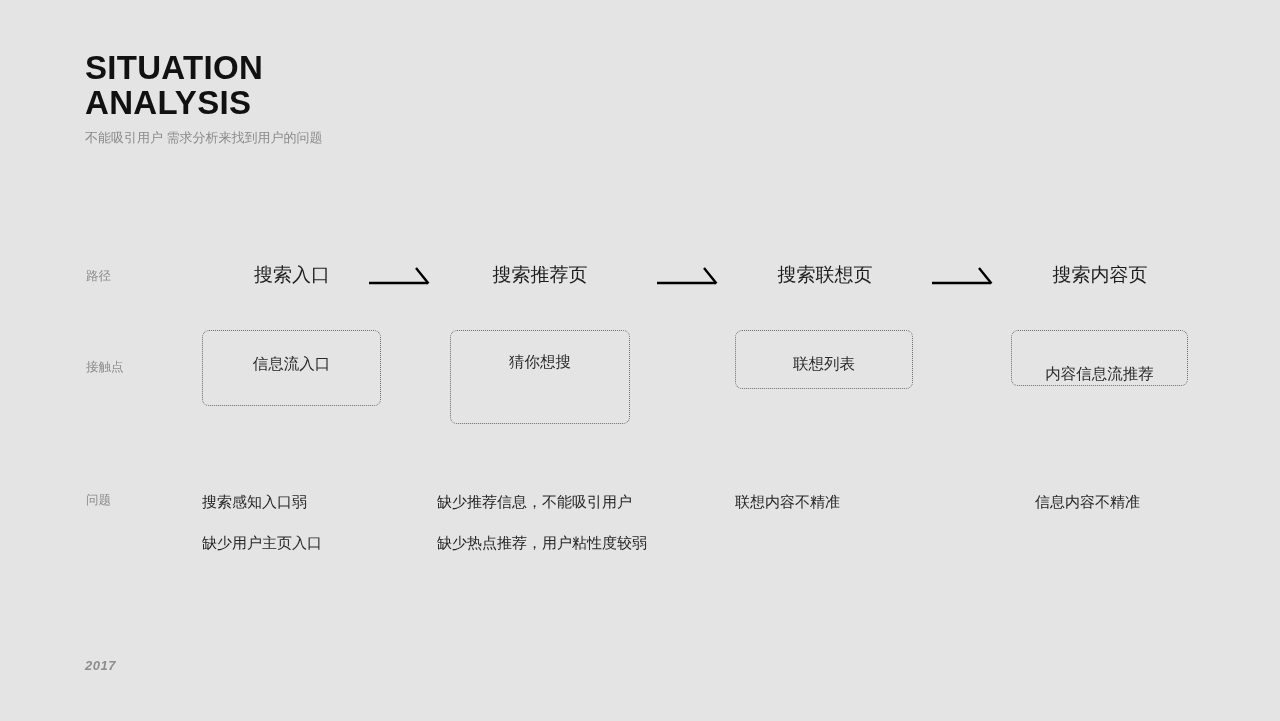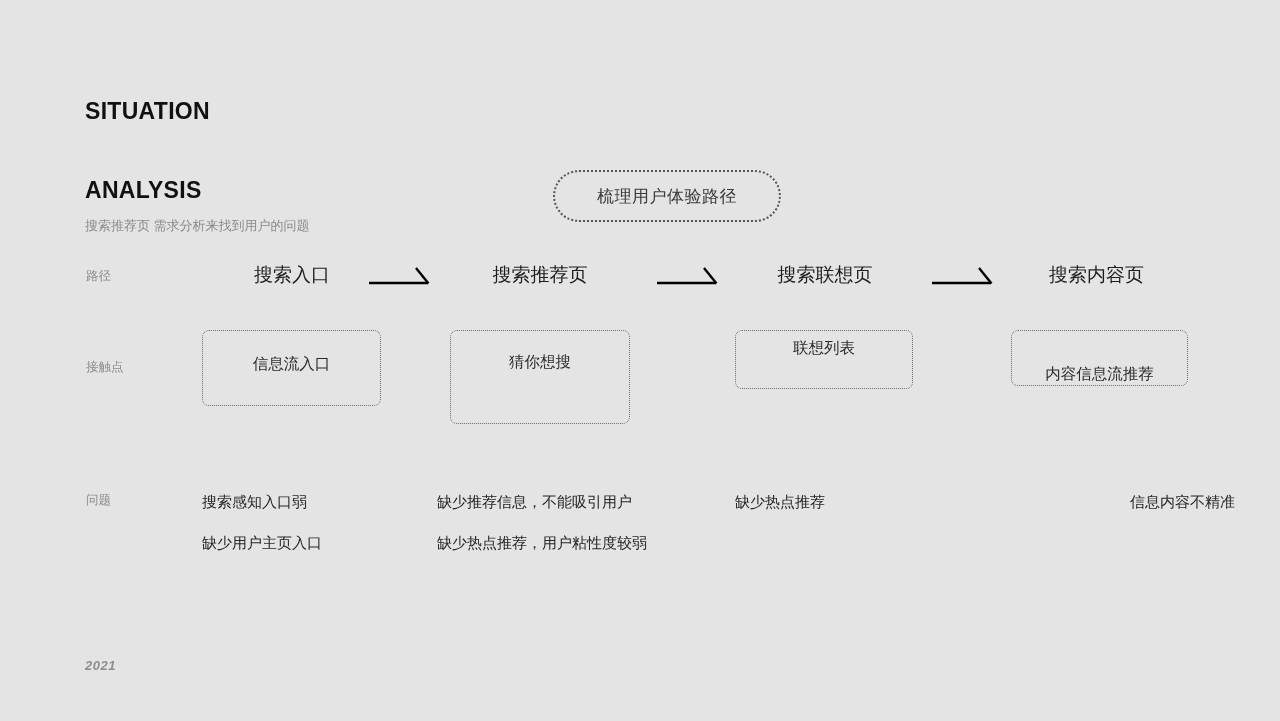--- a/index.html
+++ b/index.html
@@ -21,27 +21,26 @@
     height: 721px;
   }
 
   
   .title-block {
     position: absolute;
     left: 85px;
     top: 50px;
   }
   .title-en {
-    font-size: 23px;
+    font-size: 33px;
     font-weight: bold;
     line-height: 35px;
     letter-spacing: 0.3px;
     color: #111111;
     white-space: nowrap;
-    margin-top: 44px;
   }
   .title-cn {
     font-size: 21px;
     font-weight: bold;
     line-height: 30px;
     margin-top: 5px;
     color: #111111;
     white-space: nowrap;
   }
   .subtitle {
@@ -90,21 +89,21 @@
     position: absolute;
     top: 262px;
     font-size: 19px;
     color: #1d1d1d;
     white-space: nowrap;
     text-align: center;
   }
   .stage.s0 { left: 202px;  width: 180px; }
   .stage.s1 { left: 450px;  width: 180px; }
   .stage.s2 { left: 735px;  width: 180px; }
-  .stage.s3 { left: 964px; width: 180px; text-align: right; }
+  .stage.s3 { left: 1010px; width: 180px; }
 
   
   .arrow {
     position: absolute;
     top: 262px;
     width: 64px;
     height: 26px;
   }
   .arrow.a0 { left: 368px; }
   .arrow.a1 { left: 656px; }
@@ -124,39 +123,39 @@
   .tp-box.b3 { left: 1011px; top: 330px; width: 177px; height: 56px; }
 
   .tp-lines {
     position: absolute;
     left: 0;
     right: 0;
     text-align: center;
   }
   .tp-box.b0 .tp-lines { top: 16px; }
   .tp-box.b1 .tp-lines { top: 14px; }
-  .tp-box.b2 .tp-lines { top: 0; }
+  .tp-box.b2 .tp-lines { top: 16px; }
   .tp-box.b3 .tp-lines { top: 26px; }
 
   .tp-line {
     font-size: 15.5px;
     line-height: 34px;
     color: #2a2a2a;
     white-space: nowrap;
   }
 
   
   .problem {
     position: absolute;
     top: 481px;
   }
   .problem.p0 { left: 202px;  width: 210px; text-align: left; }
   .problem.p1 { left: 437px;  width: 260px; text-align: left; }
   .problem.p2 { left: 735px;  width: 210px; text-align: left; }
-  .problem.p3 { left: 1035px; width: 200px; text-align: right; }
+  .problem.p3 { left: 1035px; width: 200px; text-align: left; }
 
   .problem-line {
     font-size: 15px;
     line-height: 41px;
     color: #262626;
     white-space: nowrap;
   }
 
   
   .footer-year {
@@ -171,26 +170,23 @@
   }
 </style>
 </head>
 <body>
 
 <div class="slide">
 
   <div class="title-block">
     <div class="title-en">SITUATION</div>
     <div class="title-en">ANALYSIS</div>
-    <div class="subtitle">搜索推荐页 需求分析来找到用户的问题</div>
-  </div>
-
-  <div class="pill">
-    <span class="pill-label">梳理用户体验路径</span>
-  </div>
+    <div class="subtitle">不能吸引用户 需求分析来找到用户的问题</div>
+  </div>
+
 
   <div class="row-label r1">路径</div>
   <div class="row-label r2">接触点</div>
   <div class="row-label r3">问题</div>
 
   <div class="stage s1">搜索推荐页</div>
   <div class="stage s0">搜索入口</div>
   <div class="stage s2">搜索联想页</div>
   <div class="stage s3">搜索内容页</div>
 
@@ -236,21 +232,21 @@
 
   <div class="problem p1">
     <div class="problem-line">缺少推荐信息，不能吸引用户</div>
     <div class="problem-line">缺少热点推荐，用户粘性度较弱</div>
   </div>
   <div class="problem p0">
     <div class="problem-line">搜索感知入口弱</div>
     <div class="problem-line">缺少用户主页入口</div>
   </div>
   <div class="problem p2">
-    <div class="problem-line">缺少热点推荐</div>
+    <div class="problem-line">联想内容不精准</div>
   </div>
   <div class="problem p3">
     <div class="problem-line">信息内容不精准</div>
   </div>
 
-  <div class="footer-year">2021</div>
+  <div class="footer-year">2017</div>
 
 </div>
 
 </body></html>

